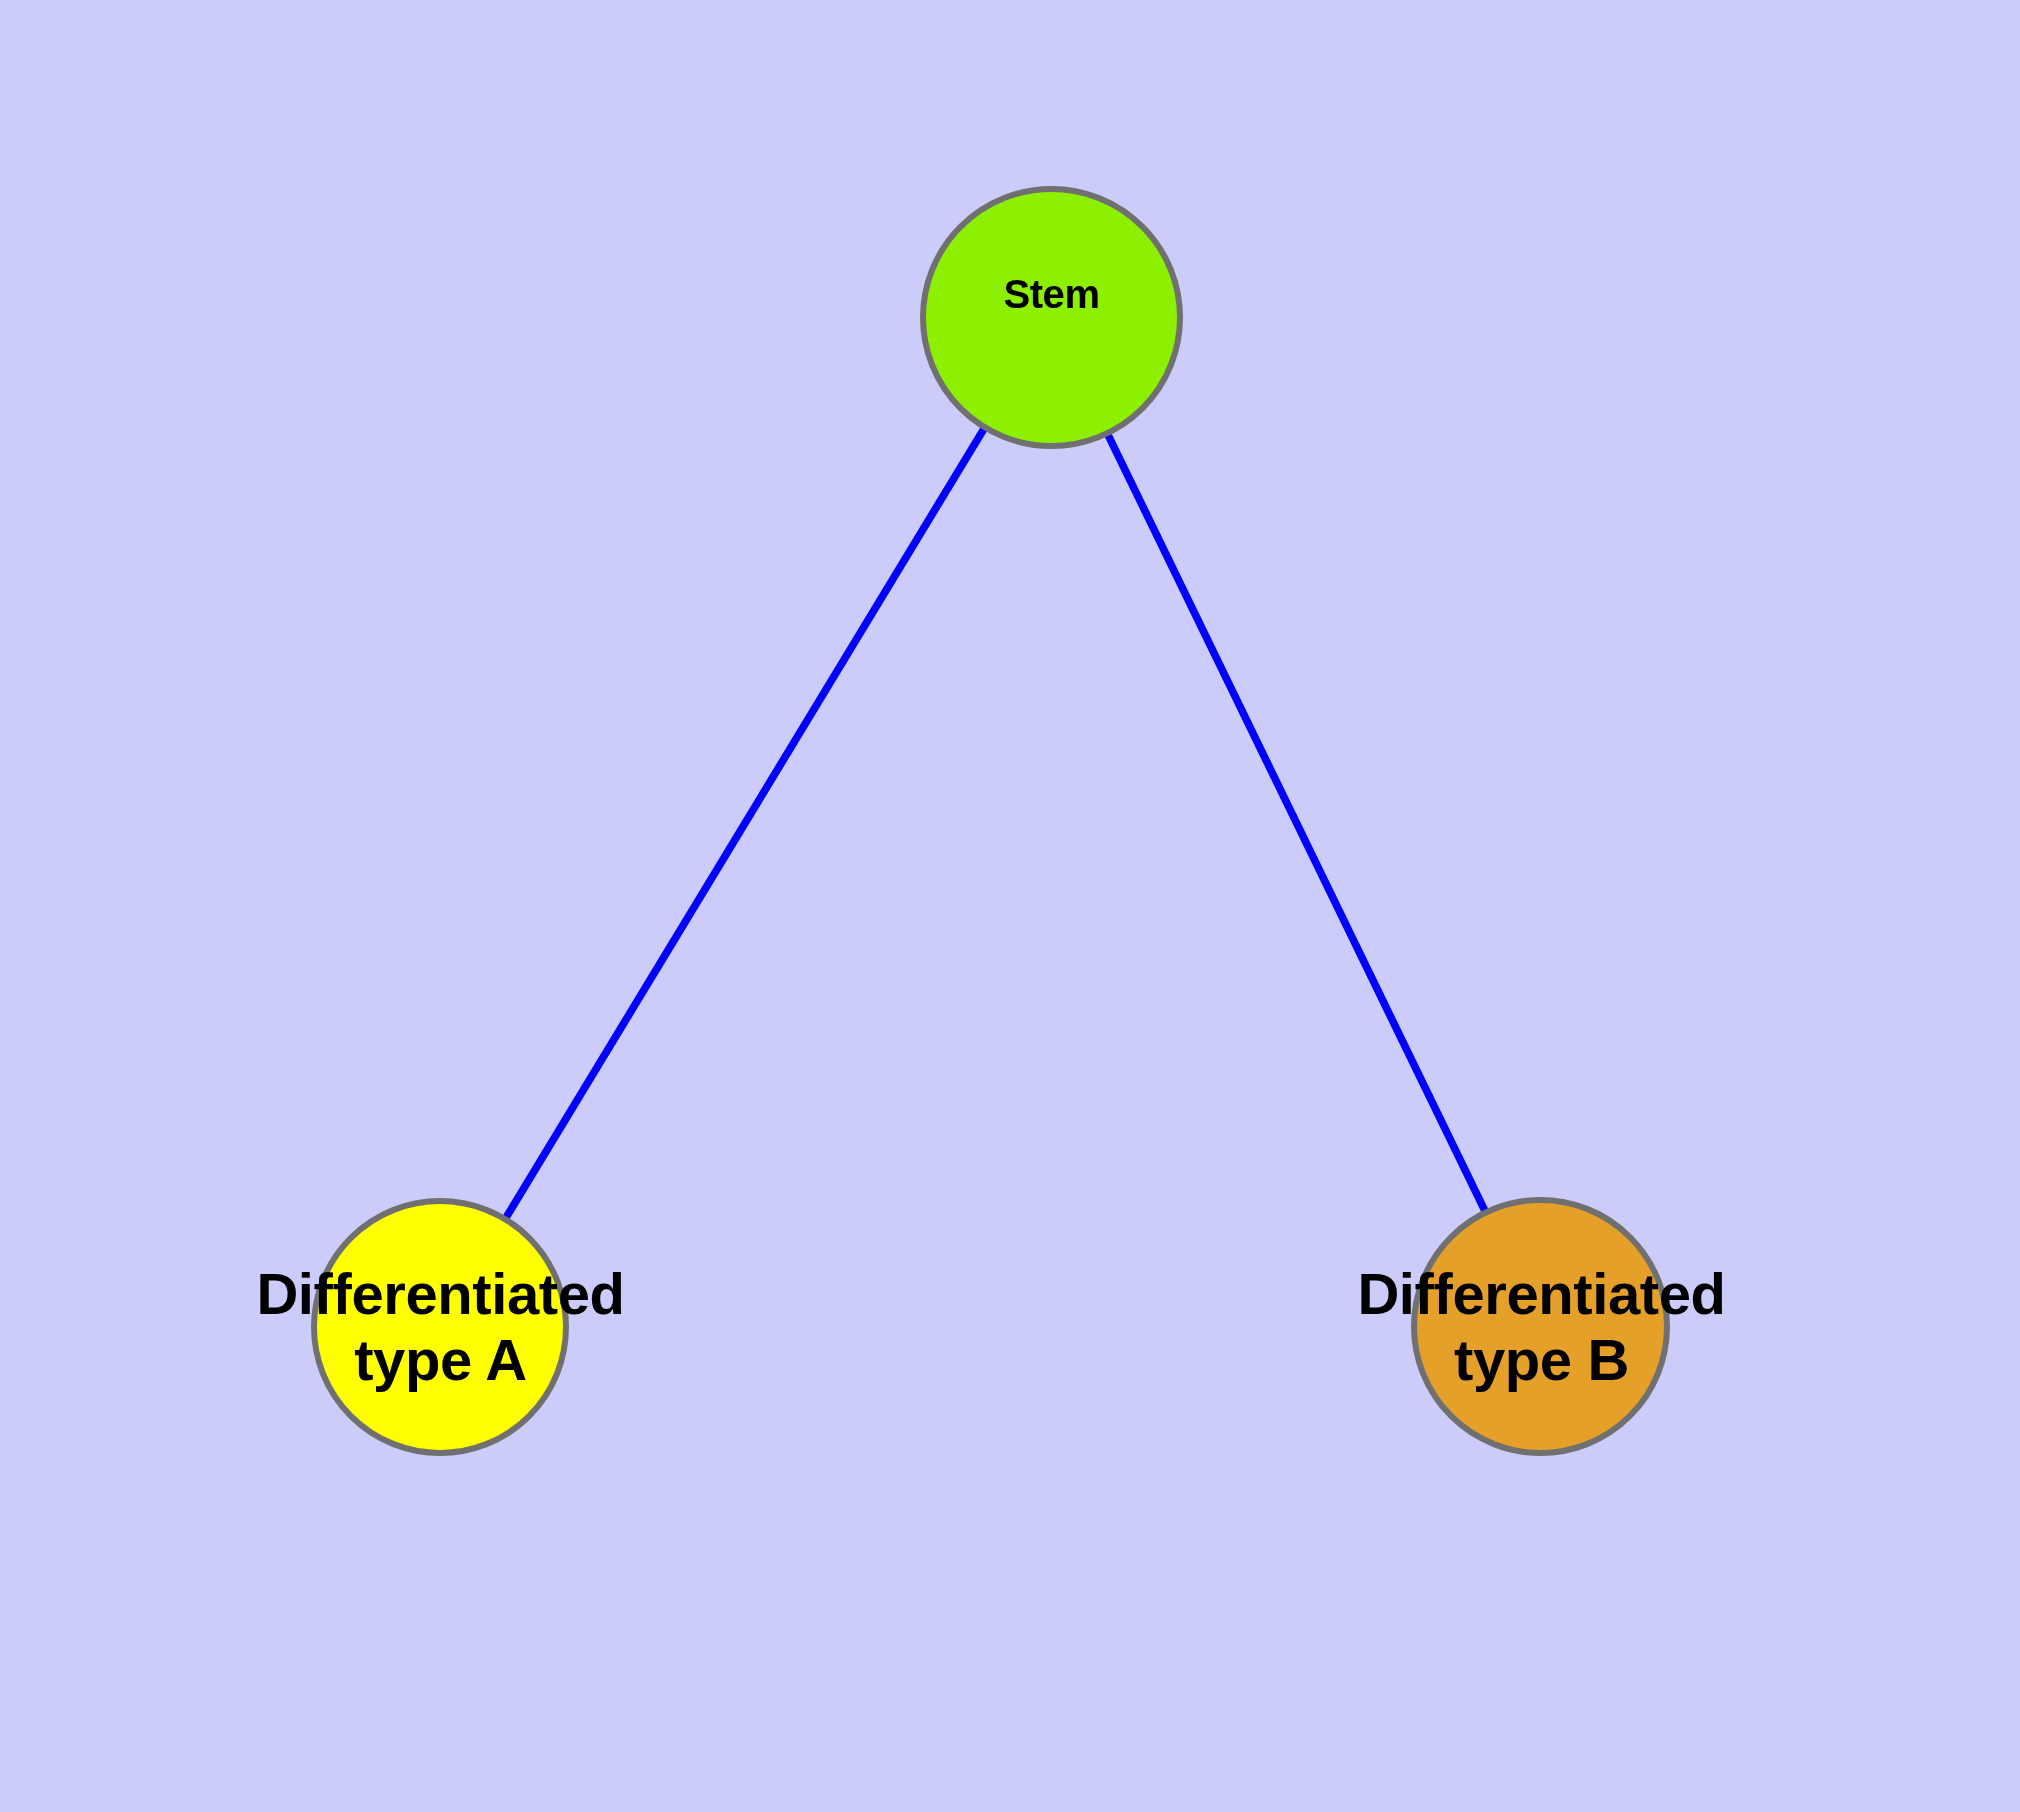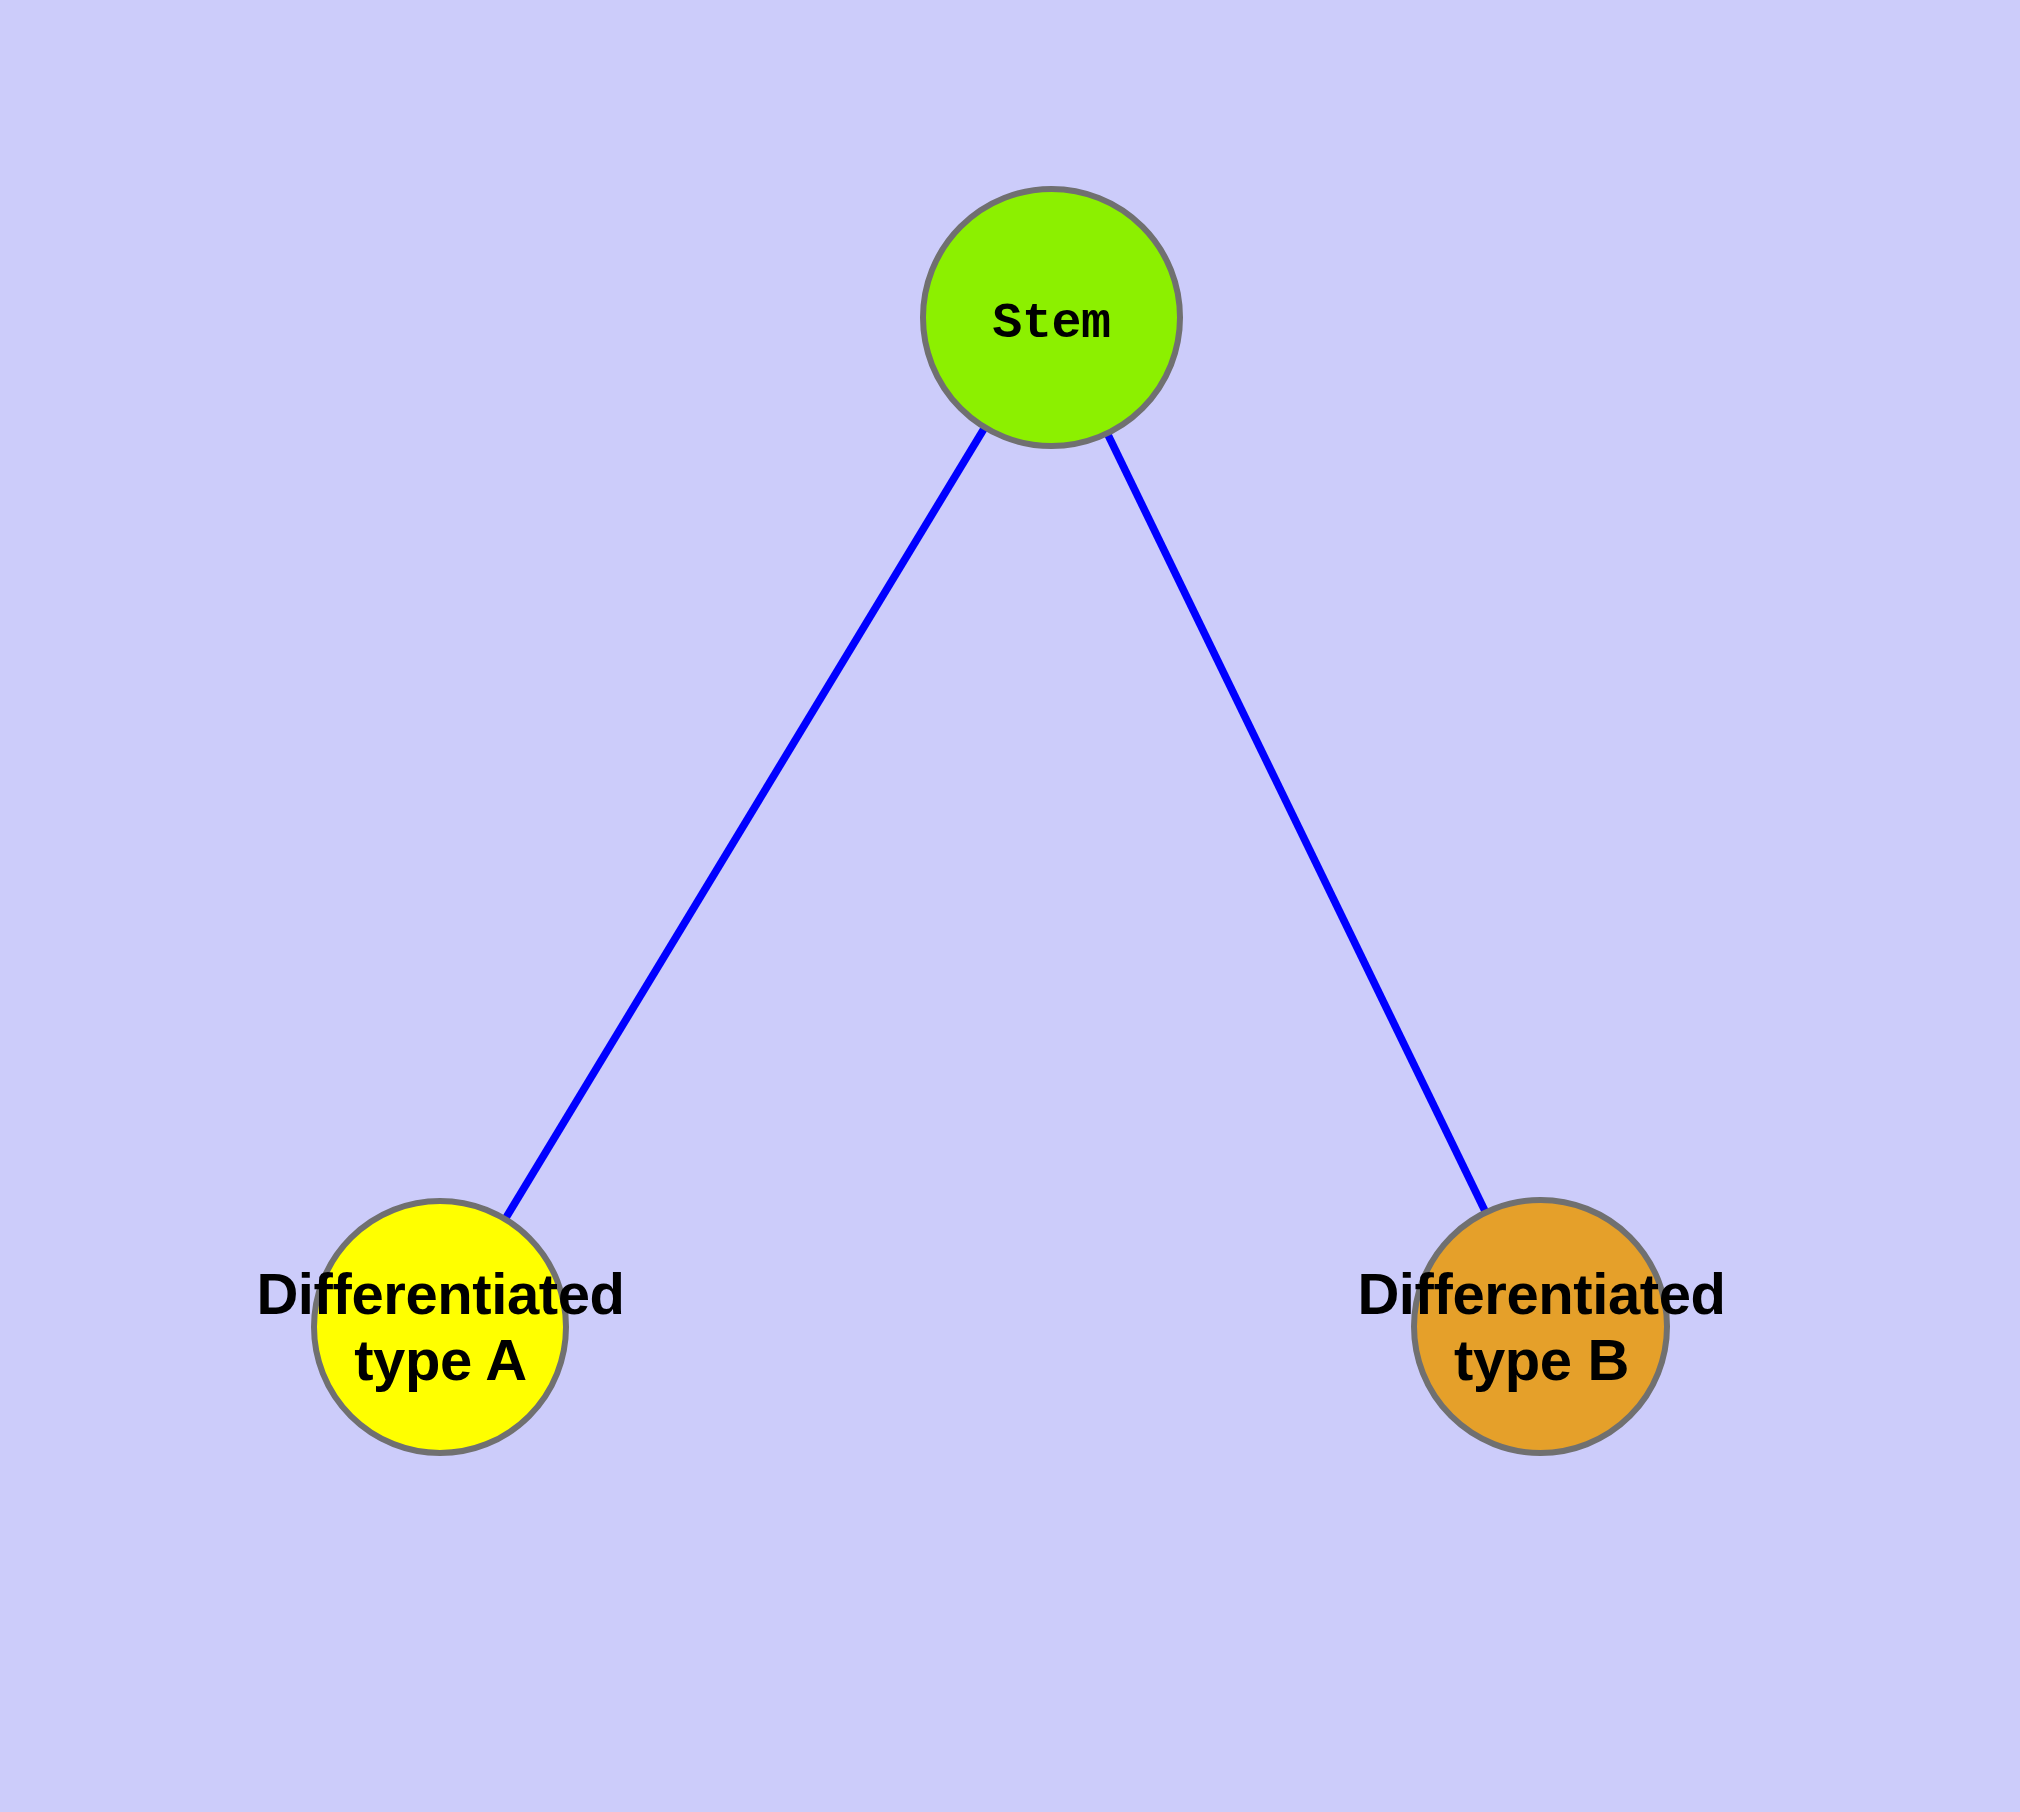--- a/index.html
+++ b/index.html
@@ -60,21 +60,21 @@
 
   <svg id="edges-layer" viewBox="0 0 2384 2138" width="2021" height="1812" xmlns="http://www.w3.org/2000/svg">
       <line x1="1240" y1="375" x2="519" y2="1565" stroke="#0000ff" stroke-width="9" stroke-linecap="butt"></line>
       <line x1="1240" y1="375" x2="1818" y2="1565" stroke="#0000ff" stroke-width="9" stroke-linecap="butt"></line>
     </svg>
 
   <div id="nodes-layer" style="width: 2021px; height: 1812px;">
       <div class="node" style="left: 920px; top: 186px; width: 263px; height: 263px; background: rgb(140, 240, 0); border-color: rgb(112, 112, 112); border-width: 6px;"></div>
       <div class="node" style="left: 311px; top: 1198px; width: 258px; height: 258px; background: rgb(255, 255, 0); border-color: rgb(112, 112, 112); border-width: 6px;"></div>
       <div class="node" style="left: 1411px; top: 1197px; width: 259px; height: 259px; background: rgb(229, 160, 42); border-color: rgb(112, 112, 112); border-width: 6px;"></div>
-      <div class="node-label" style="font-size: 50px; width: 1187px; left: 458px; top: 296px; font-family: Liberation Mono, monospace;">Stem</div>
+      <div class="node-label" style="font-size: 40px; width: 1187px; left: 458px; top: 272px;">Stem</div>
       <div class="node-label" style="font-size: 58px; width: 1187px; left: -153px; top: 1261px;">Differentiated
 type A</div>
       <div class="node-label" style="font-size: 58px; width: 1187px; left: 948px; top: 1261px;">Differentiated
 type B</div>
     </div>
 
 </div>
 
 
 </body></html>

